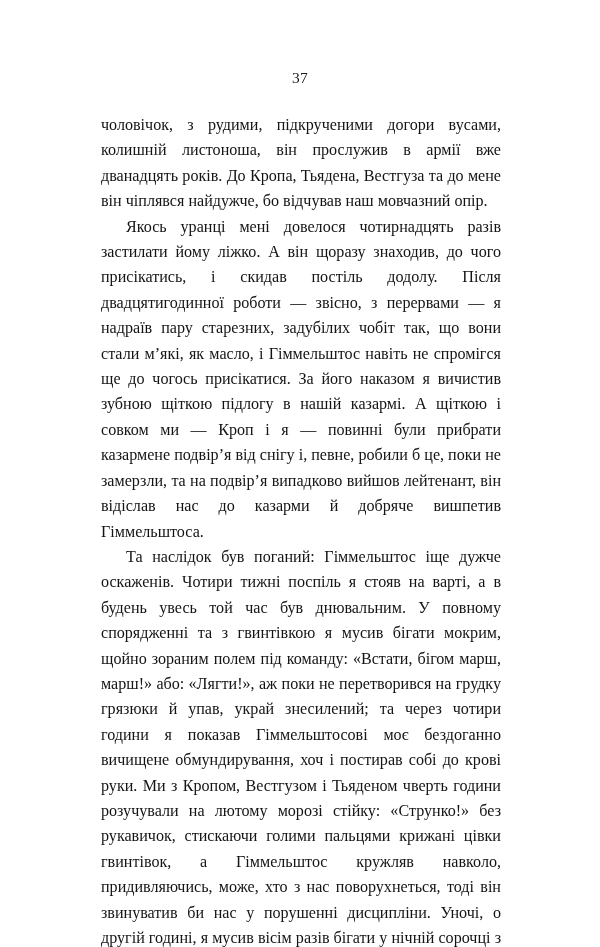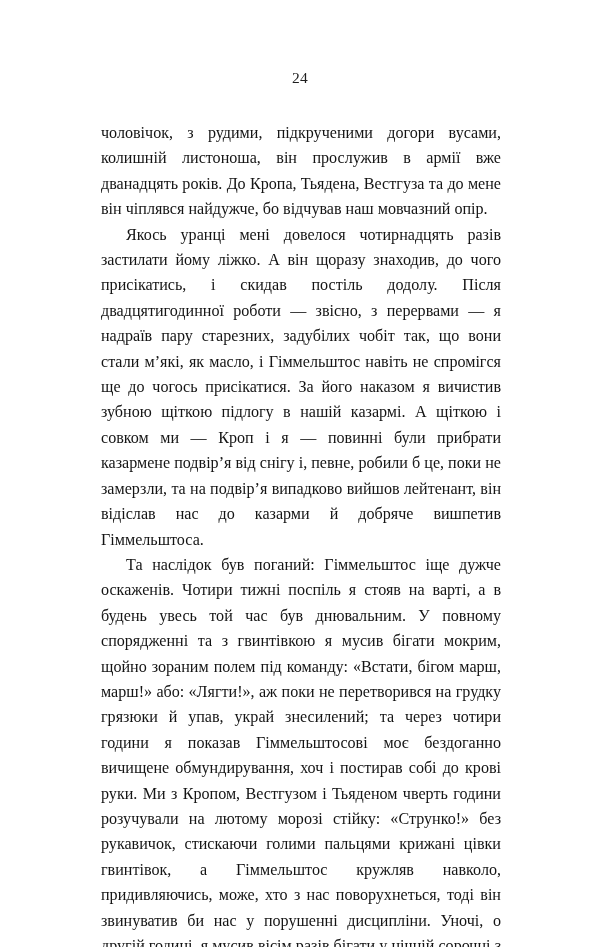--- a/index.html
+++ b/index.html
@@ -51,34 +51,33 @@
   }
 
   .textblock p {
     margin: 0;
     text-indent: 25px;
     text-align: justify;
   }
 
   .textblock p.noindent {
     text-indent: 0;
-    margin-top: 8px;
   }
 
   
   .textblock p.runon {
     text-align-last: justify;
   }
 </style>
 </head>
 <body>
 
 <div class="page">
 
-  <div class="folio">24</div>
+  <div class="folio">37</div>
 
   <div class="textblock">
 
     <p class="noindent">чоловічок, з рудими, підкрученими догори вусами, колишній листоноша, він прослужив в армії вже дванадцять років. До Кропа, Тьядена, Вестгуза та до мене він чіплявся найдужче, бо відчував наш мовчазний опір.</p>
 
     <p>Якось уранці мені довелося чотирнадцять разів застилати йому ліжко. А він щоразу знаходив, до чого присікатись, і скидав постіль додолу. Після двадцятигодинної роботи — звісно, з перервами — я надраїв пару старезних, задубілих чобіт так, що вони стали м’які, як масло, і Гіммельштос навіть не спромігся ще до чогось присікатися. За його наказом я вичистив зубною щіткою підлогу в нашій казармі. А щіткою і совком ми — Кроп і я — повинні були прибрати казармене подвір’я від снігу і, певне, робили б це, поки не замерзли, та на подвір’я випадково вийшов лейтенант, він відіслав нас до казарми й добряче вишпетив Гіммельштоса.</p>
 
     <p class="runon">Та наслідок був поганий: Гіммельштос іще дужче оскаженів. Чотири тижні поспіль я стояв на варті, а в будень увесь той час був днювальним. У повному спорядженні та з гвинтівкою я мусив бігати мокрим, щойно зораним полем під команду: «Встати, бігом марш, марш!» або: «Лягти!», аж поки не перетворився на грудку грязюки й упав, украй знесилений; та через чотири години я показав Гіммельштосові моє бездоганно вичищене обмундирування, хоч і постирав собі до крові руки. Ми з Кропом, Вестгузом і Тьяденом чверть години розучували на лютому морозі стійку: «Струнко!» без рукавичок, стискаючи голими пальцями крижані цівки гвинтівок, а Гіммельштос кружляв навколо, придивляючись, може, хто з нас поворухнеться, тоді він звинуватив би нас у порушенні дисципліни. Уночі, о другій годині, я мусив вісім разів бігати у нічній сорочці з горішнього поверху казарми на подвір’я за те,</p>
 
   </div>

